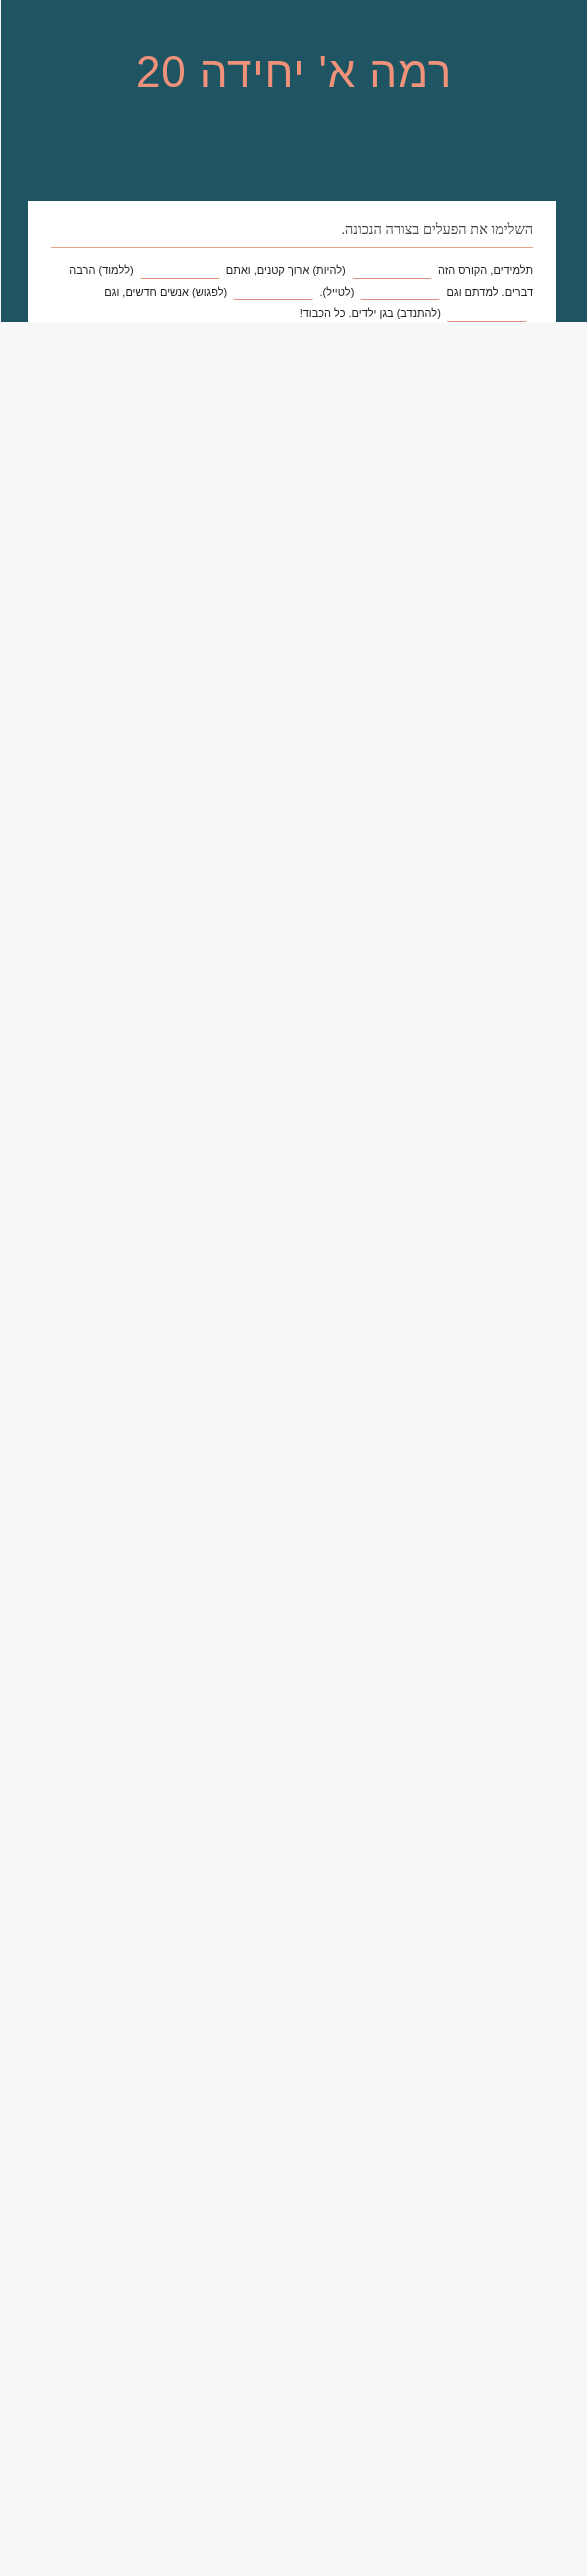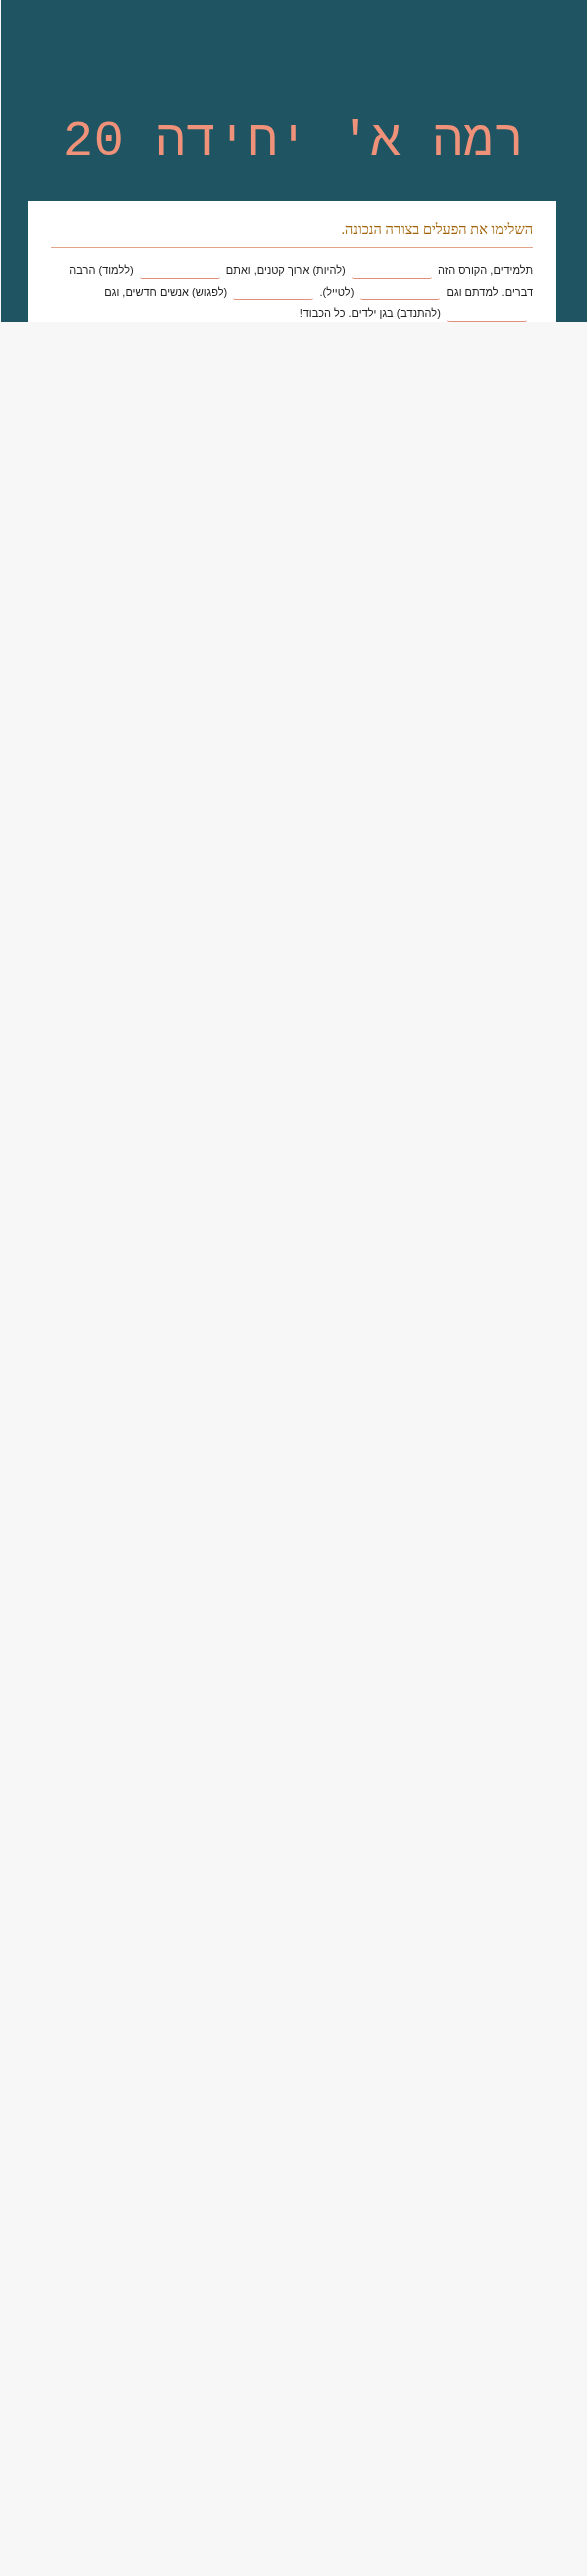--- a/index.html
+++ b/index.html
@@ -3,32 +3,32 @@
 <meta charset="utf-8">
 <style>
   * { box-sizing: border-box; margin: 0; padding: 0; }
   html, body { width: 588px; background: #f7f7f7; }
   body { font-family: "Liberation Sans", "DejaVu Sans", sans-serif; color: #222; position: relative; }
   .hero {
     height: 322px; background: #1f5562; width: 588px;
     display: flex; align-items: flex-start; justify-content: center;
   }
   .hero h1 {
-    margin-top: 113px; font-family: Liberation Mono, monospace;
-    font-weight: normal; font-size: 50px; color: #f0927a; letter-spacing: 0.8px;
+    margin-top: 47px; font-family: Liberation Sans, sans-serif;
+    font-weight: normal; font-size: 44px; color: #f0927a; letter-spacing: 0.8px;
   }
   .sheet {
     position: absolute; top: 201px; left: 28px; width: 528px;
     background: #fff; padding: 0 23px 38px 23px;
   }
   .section { margin-top: 20px; }
   .section + .section { margin-top: 54px; }
   .sec-title {
     font-family: "Liberation Serif", "DejaVu Serif", serif;
-    color: #a16207; font-size: 14.5px; font-weight: normal;
+    color: #404040; font-size: 14.5px; font-weight: normal;
     padding-bottom: 9.2px; border-bottom: 0.8px solid #e1a48b; margin-bottom: 12.2px;
   }
   .sec-title b { font-weight: bold; }
   .para {
     font-size: 11px; line-height: 21.4px; margin-bottom: 9.2px; text-align: right;
   }
   .blank {
     display: inline-block; width: 80px; height: 13.8px; border-bottom: 1.1px solid #e0907a;
     margin: 0 6.1px; vertical-align: -4.6px; border-radius: 0 0 2.3px 2.3px;
   }

